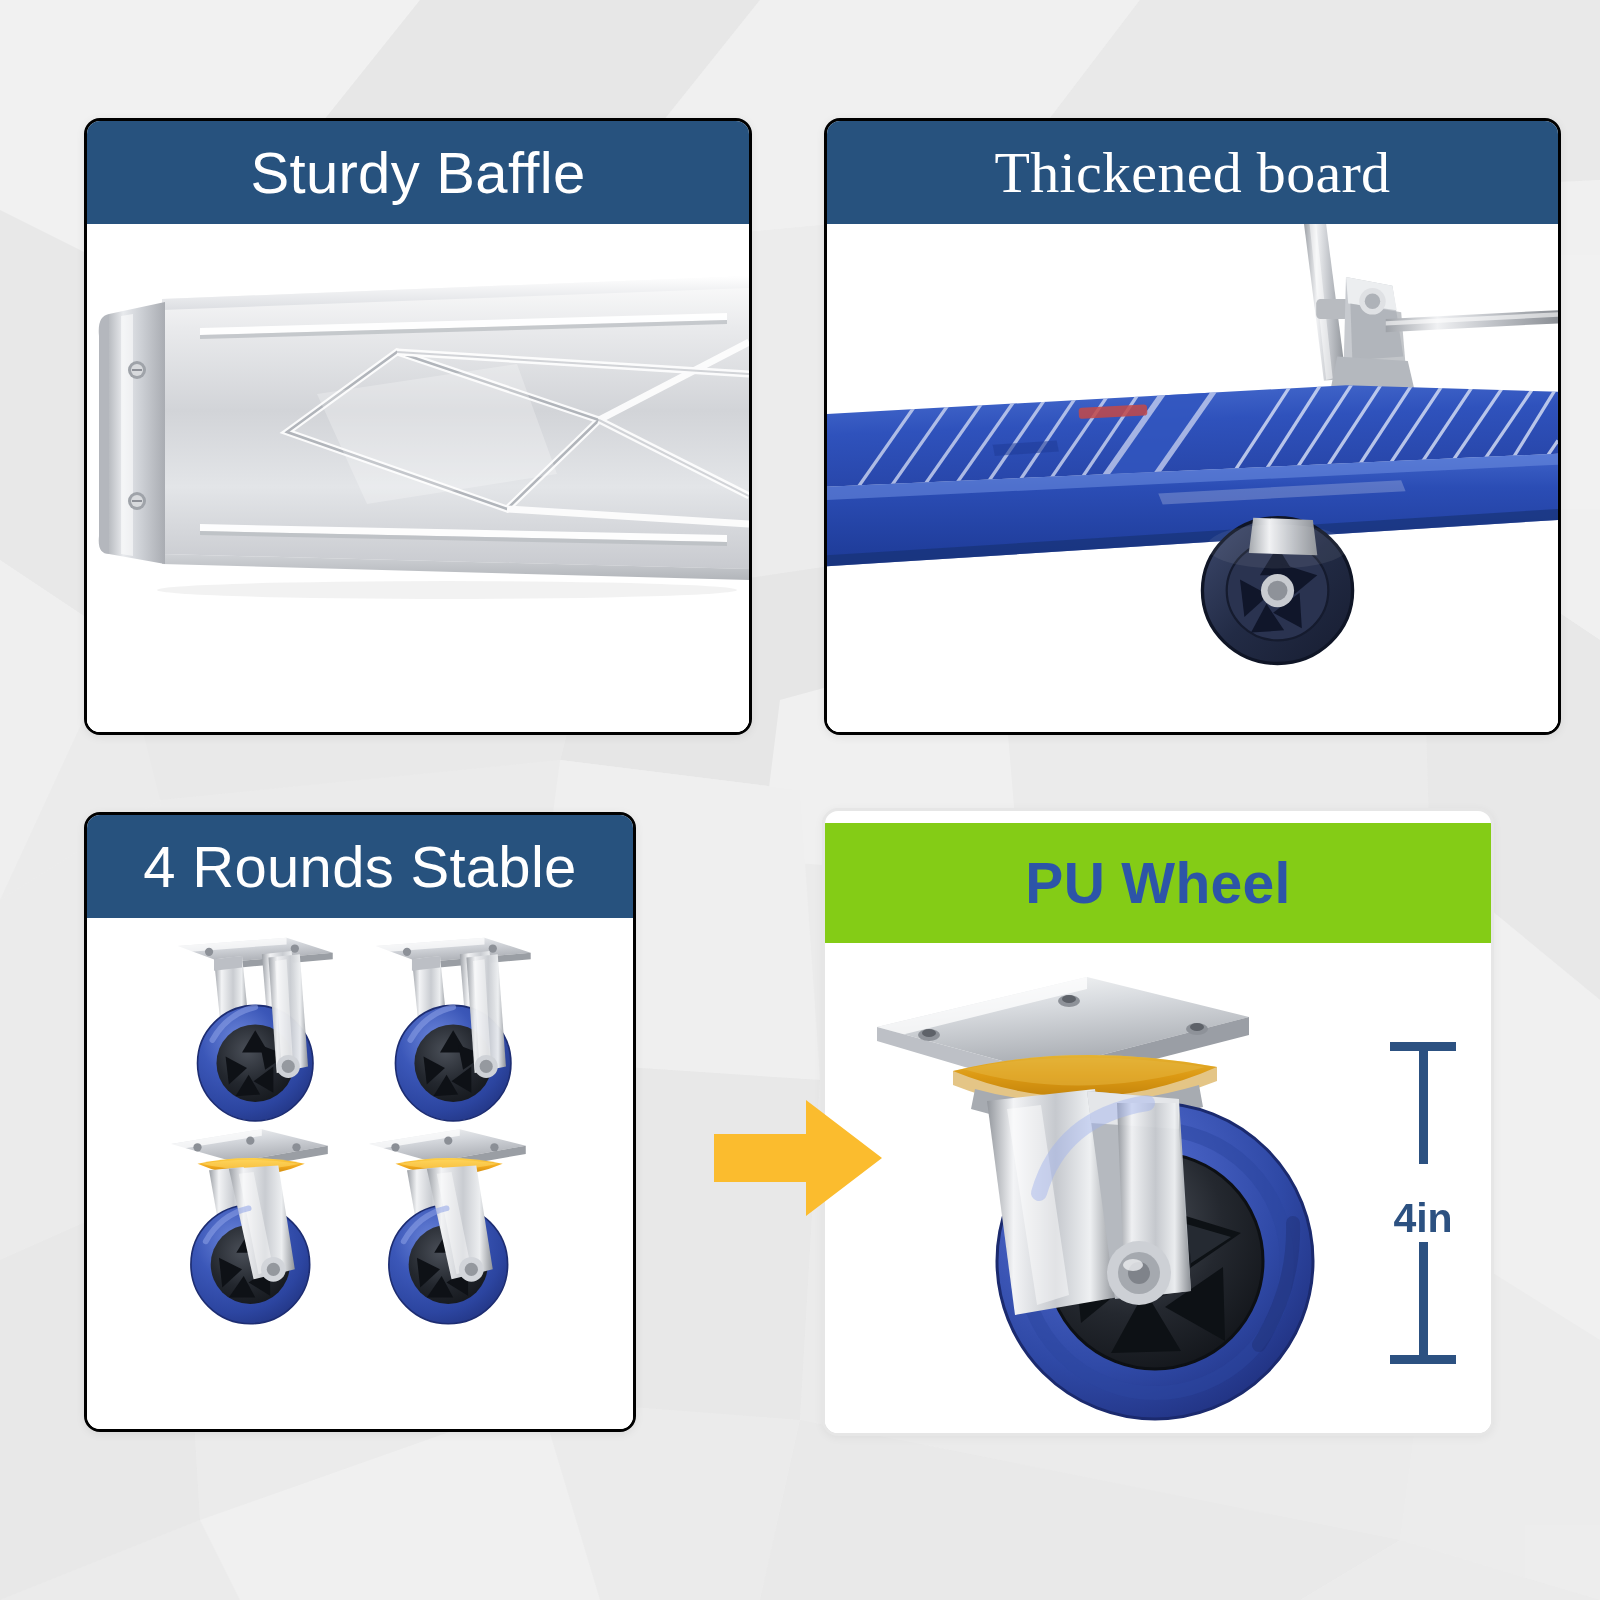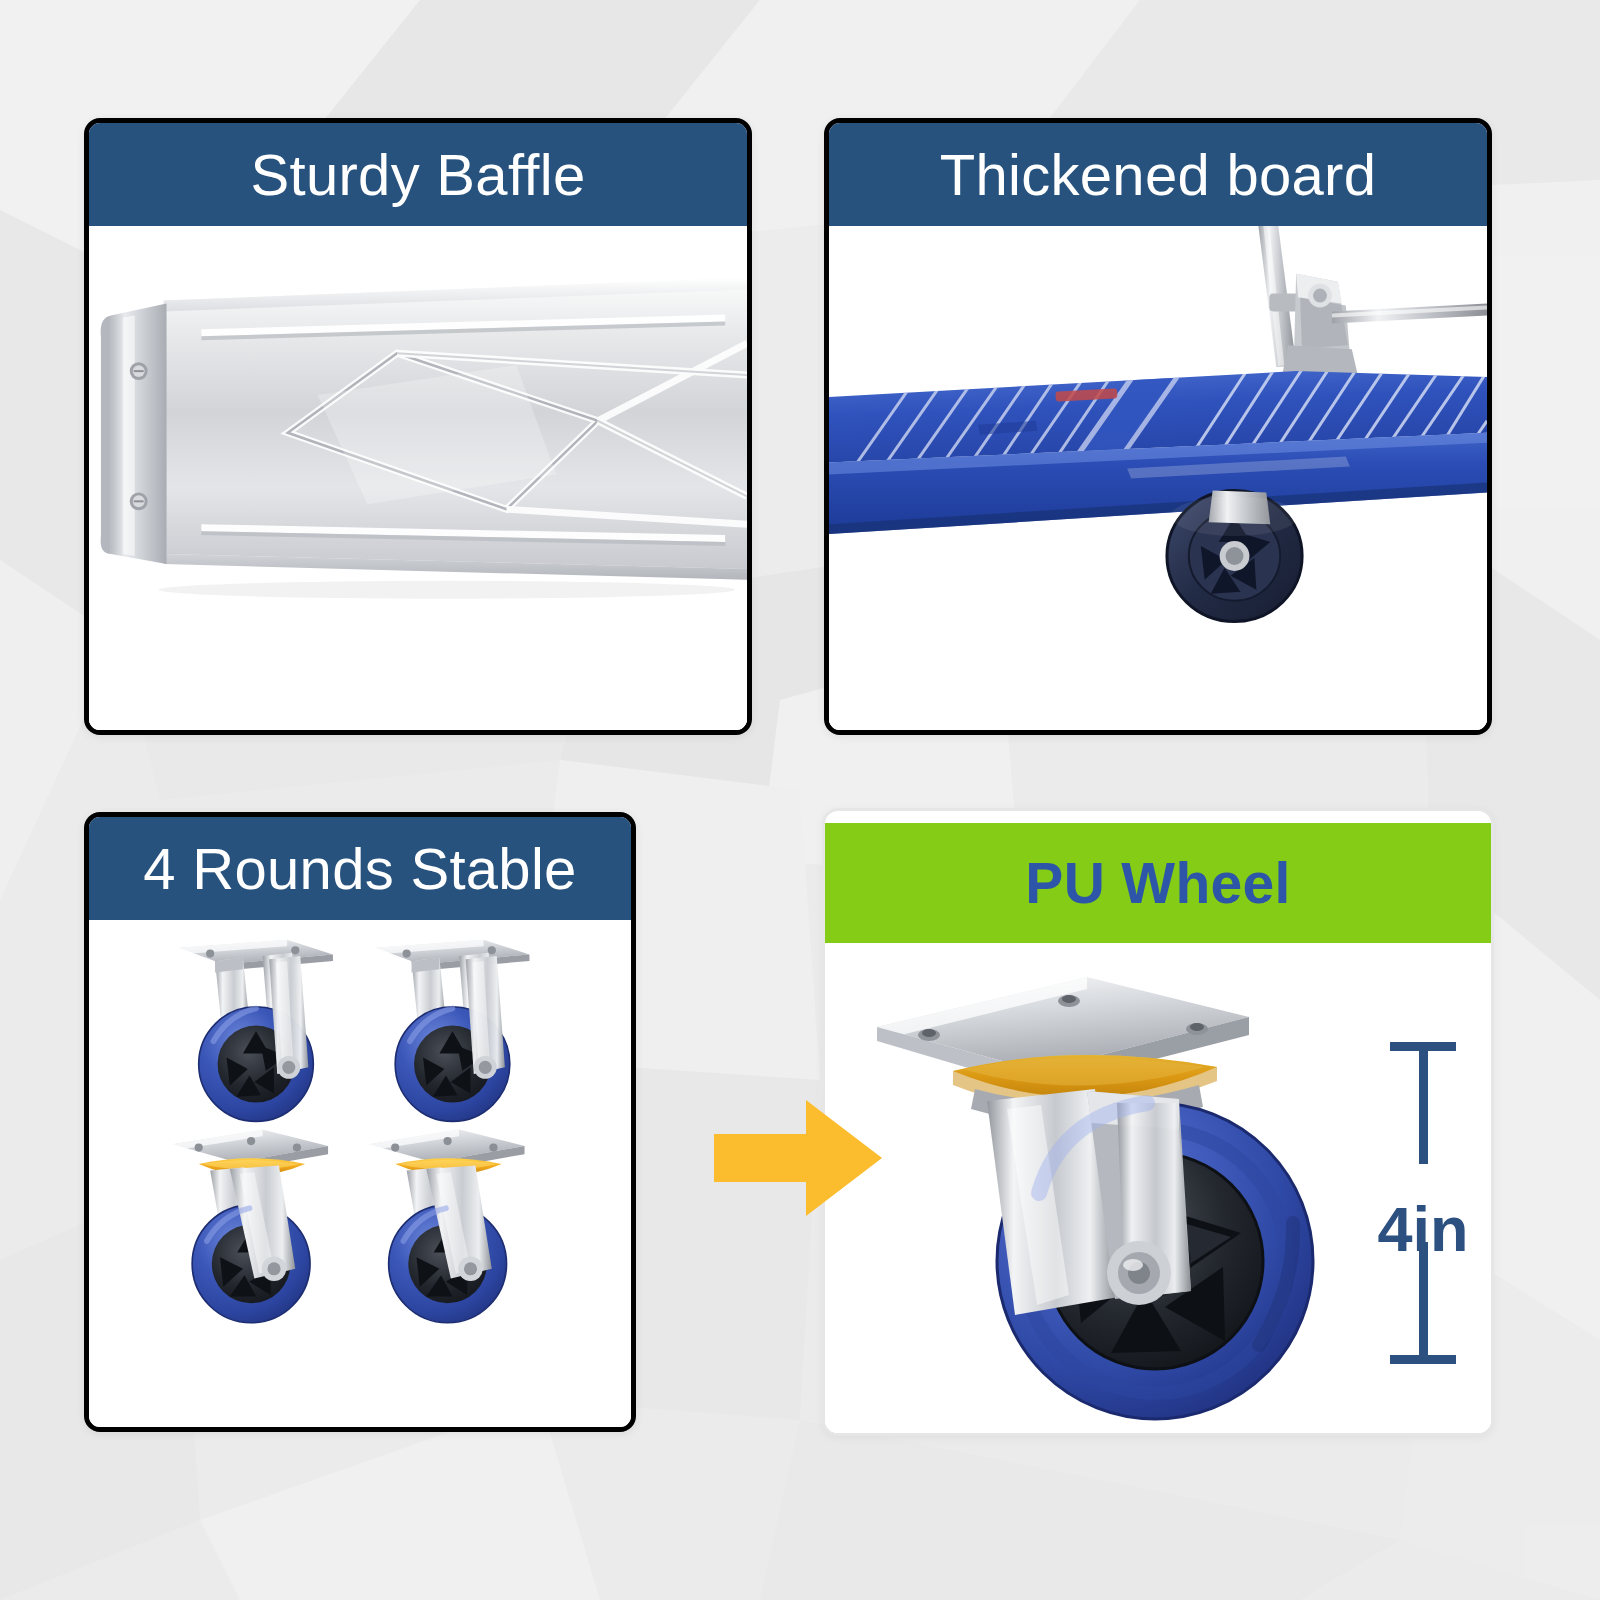--- a/index.html
+++ b/index.html
@@ -26,21 +26,21 @@
   
   .panel {
     position: absolute;
     box-sizing: border-box;
     border-radius: 16px;
     overflow: hidden;
     background: #ffffff;
     z-index: 2;
   }
   .panel.blue {
-    border: 5px solid #000000;
+    border: 3px solid #000000;
     box-shadow: 0 2px 10px rgba(0,0,0,0.07);
   }
   .panel.plain {
     border: 3px solid #e6e6e6;
     box-shadow: 0 2px 10px rgba(0,0,0,0.05);
   }
 
   .panel-header {
     height: 103px;
     background: #27527e;
@@ -67,21 +67,21 @@
     height: calc(100% - 103px);
     background: #ffffff;
     overflow: hidden;
   }
   .panel-body.tall { height: calc(100% - 120px); }
 
   .art { position: absolute; inset: 0; }
 
   
   #panel-baffle   { left: 84px;  top: 118px;  width: 668px; height: 617px; }
-  #panel-board    { left: 824px; top: 118px;  width: 668px; height: 617px; }
+  #panel-board    { left: 824px; top: 118px;  width: 737px; height: 617px; font-family: Liberation Serif, serif; }
   #panel-rounds   { left: 84px;  top: 812px;  width: 552px; height: 620px; }
   #panel-pu       { left: 822px; top: 808px;  width: 672px; height: 628px; }
 
   
   #flow-arrow {
     position: absolute;
     left: 714px;
     top: 1098px;
     width: 168px;
     height: 120px;
@@ -97,21 +97,21 @@
     height: 330px;
     z-index: 7;
   }
   #dimension svg { display:block; }
   .dim-label {
     position: absolute;
     left: 0;
     top: 160px;
     width: 110px;
     text-align: center;
-    font-size: 63px;
+    font-size: 41px;
     font-weight: bold;
     color: #2c5181;
     line-height: 1;
   }
 </style>
 </head>
 <body>
 
 <div id="stage">
 

